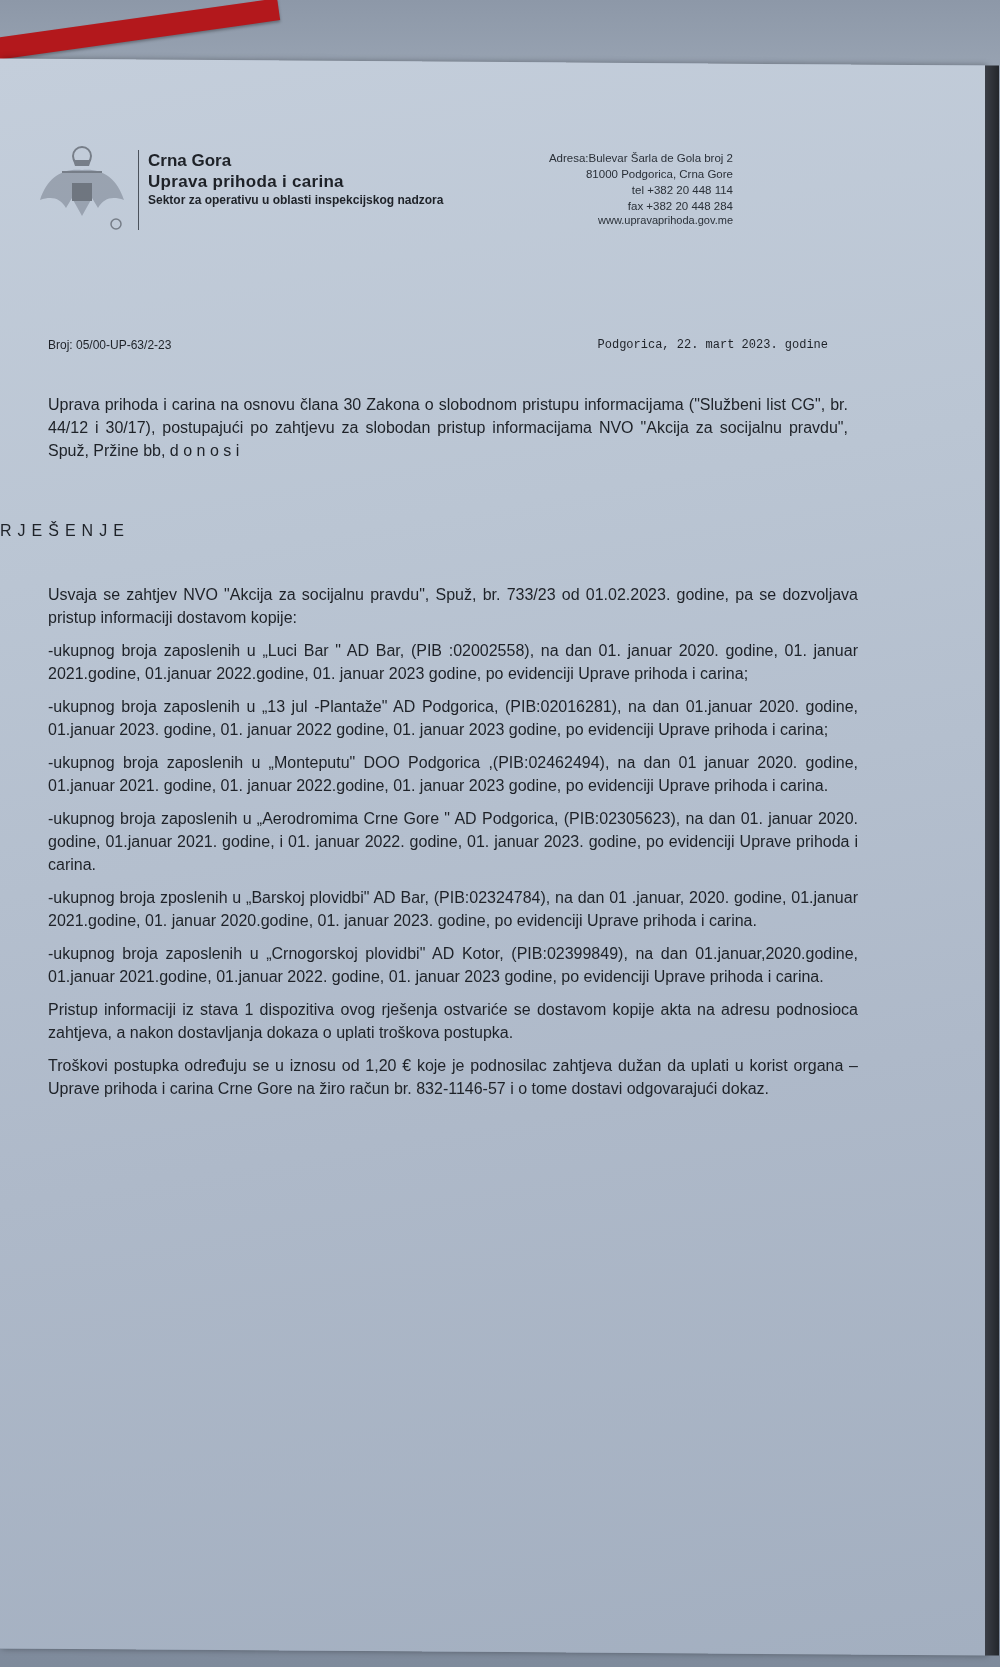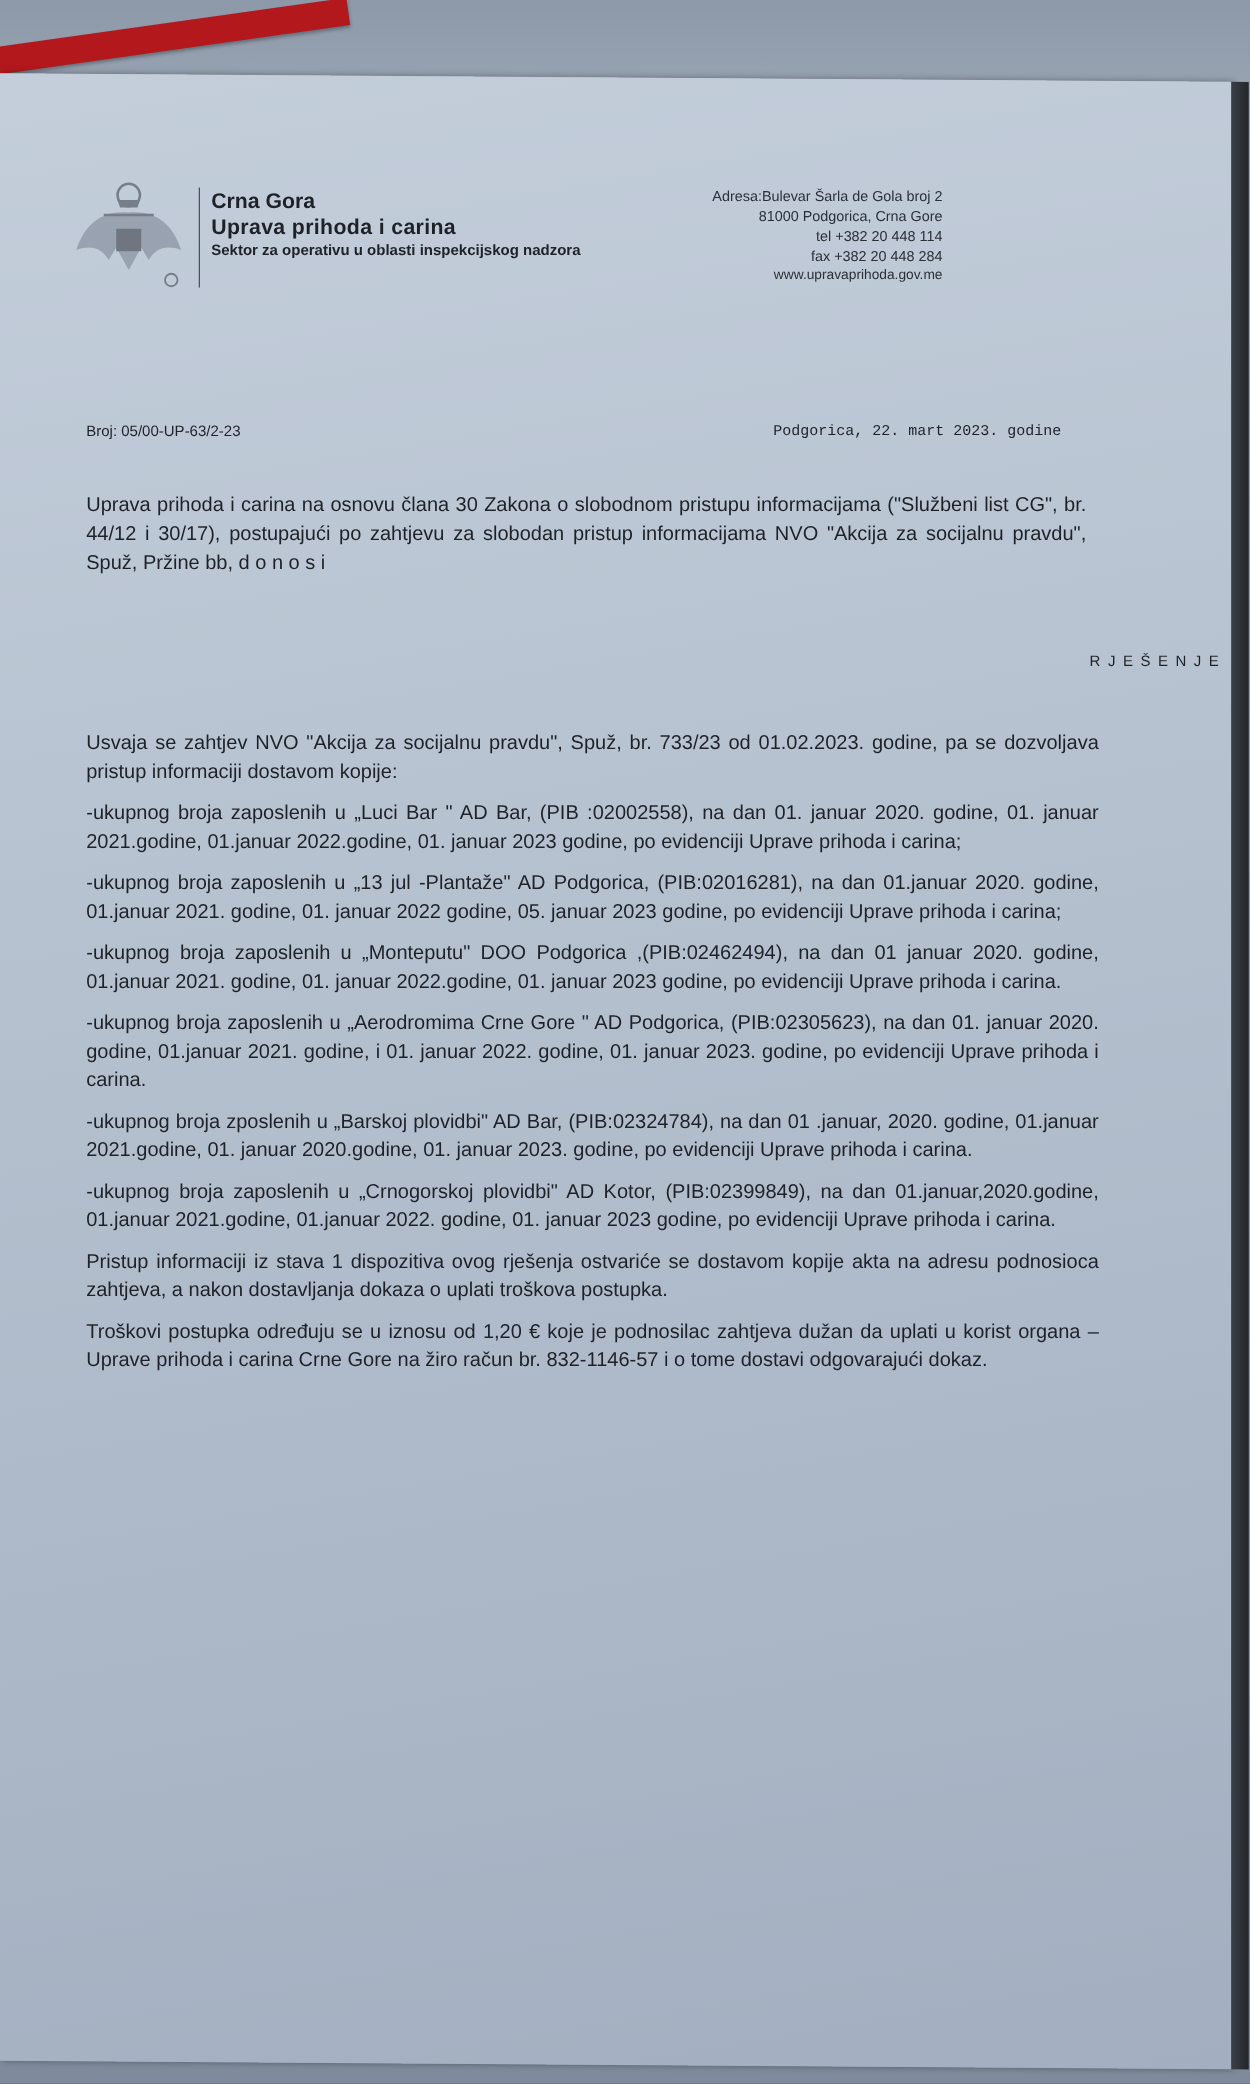--- a/index.html
+++ b/index.html
@@ -20,21 +20,21 @@
     .paper {
       position: absolute; left: 0; top: 62px; width: 985px; height: 1590px;
       background: linear-gradient(170deg, #c4cedb 0%, #bac5d3 30%, #aeb9c9 65%, #a3afc0 100%);
       transform: skewY(0.4deg);
       box-shadow: 2px 0 6px rgba(0,0,0,0.35);
     }
     .paper::after {
       content: ""; position: absolute; right: -14px; top: 0; width: 14px; height: 100%;
       background: linear-gradient(90deg, #3b3f47, #23262b);
     }
-    .page { position: absolute; left: 0; top: 0; width: 908px; height: 1667px; color: #1e2228; margin-left: 21px; }
+    .page { position: absolute; left: 0; top: 0; width: 908px; height: 1667px; color: #1e2228; }
 
     .crest {
       position: absolute; left: 32px; top: 138px; width: 100px; height: 100px; opacity: 0.55;
     }
     .header-divider {
       position: absolute; left: 138px; top: 150px; width: 1px; height: 80px; background: #4b525c;
     }
     .org {
       position: absolute; left: 148px; top: 150px;
     }
@@ -54,22 +54,22 @@
       font-size: 12px; display: flex; justify-content: space-between;
     }
     .ref-line .date { padding-right: 0; font-family: Liberation Mono, monospace; }
 
     .body-block {
       position: absolute; left: 48px; width: 800px;
       font-size: 16px; line-height: 23px; text-align: justify;
     }
     .intro { top: 393px; }
     .title {
-      position: absolute; left: 0; width: 960px; top: 522px; text-align: right;
-      font-size: 12px; letter-spacing: 6px;
+      position: absolute; left: 0; width: 960px; top: 522px; text-align: left;
+      font-size: 16px; letter-spacing: 6px;
     }
     .decision { top: 583px; width: 810px; }
     .decision p { margin: 0 0 10px 0; }
     .decision p.item { margin-bottom: 10px; }
   </style>
 </head>
 <body>
 
 <div class="backdrop"></div>
 <div class="red-strap"></div>
@@ -106,21 +106,21 @@
     <span class="date">Podgorica,  22. mart  2023. godine</span>
   </div>
 
   <div class="body-block intro">Uprava prihoda i carina na osnovu člana 30 Zakona o slobodnom pristupu informacijama ("Službeni list CG", br. 44/12 i 30/17), postupajući po zahtjevu za slobodan pristup informacijama  NVO "Akcija za socijalnu pravdu", Spuž, Pržine bb,  d o n o s i</div>
 
   <div class="title">RJEŠENJE</div>
 
   <div class="body-block decision">
     <p>Usvaja se zahtjev NVO "Akcija za socijalnu pravdu", Spuž, br. 733/23 od 01.02.2023. godine, pa se dozvoljava pristup informaciji dostavom kopije:</p>
     <p class="item">-ukupnog broja zaposlenih u „Luci Bar " AD Bar, (PIB :02002558),  na dan  01. januar 2020. godine, 01. januar 2021.godine, 01.januar 2022.godine, 01. januar 2023 godine, po evidenciji Uprave prihoda i carina;</p>
-    <p class="item">-ukupnog broja zaposlenih u „13 jul -Plantaže" AD Podgorica, (PIB:02016281), na dan 01.januar 2020. godine, 01.januar 2021. godine, 01. januar 2022 godine, 05. januar 2023 godine,  po evidenciji Uprave prihoda i carina;</p>
+    <p class="item">-ukupnog broja zaposlenih u „13 jul -Plantaže" AD Podgorica, (PIB:02016281), na dan 01.januar 2020. godine, 01.januar 2023. godine, 01. januar 2022 godine, 01. januar 2023 godine,  po evidenciji Uprave prihoda i carina;</p>
     <p class="item">-ukupnog broja zaposlenih u „Monteputu" DOO Podgorica ,(PIB:02462494), na dan 01 januar 2020. godine, 01.januar 2021. godine, 01. januar 2022.godine,   01. januar 2023 godine, po evidenciji Uprave prihoda i carina.</p>
     <p class="item">-ukupnog broja zaposlenih u „Aerodromima Crne Gore " AD Podgorica, (PIB:02305623), na dan 01. januar 2020. godine,  01.januar 2021. godine, i 01. januar 2022. godine, 01. januar 2023. godine, po evidenciji Uprave prihoda i carina.</p>
     <p class="item">-ukupnog broja zposlenih u „Barskoj plovidbi" AD Bar, (PIB:02324784), na dan 01 .januar, 2020. godine, 01.januar 2021.godine, 01. januar 2020.godine, 01. januar 2023. godine, po evidenciji Uprave prihoda i carina.</p>
     <p class="item">-ukupnog broja zaposlenih u „Crnogorskoj  plovidbi" AD Kotor, (PIB:02399849), na dan 01.januar,2020.godine,  01.januar 2021.godine, 01.januar 2022. godine, 01. januar 2023 godine, po evidenciji Uprave prihoda i carina.</p>
     <p>Pristup informaciji  iz stava 1 dispozitiva ovog rješenja  ostvariće se  dostavom kopije  akta na adresu  podnosioca zahtjeva, a nakon dostavljanja dokaza o uplati troškova postupka.</p>
     <p>Troškovi postupka određuju se u iznosu od 1,20 € koje je podnosilac zahtjeva dužan da uplati  u korist organa – Uprave prihoda i carina Crne Gore  na žiro račun br. 832-1146-57 i o tome dostavi odgovarajući dokaz.</p>
   </div>
 </div>
 
 </body></html>

